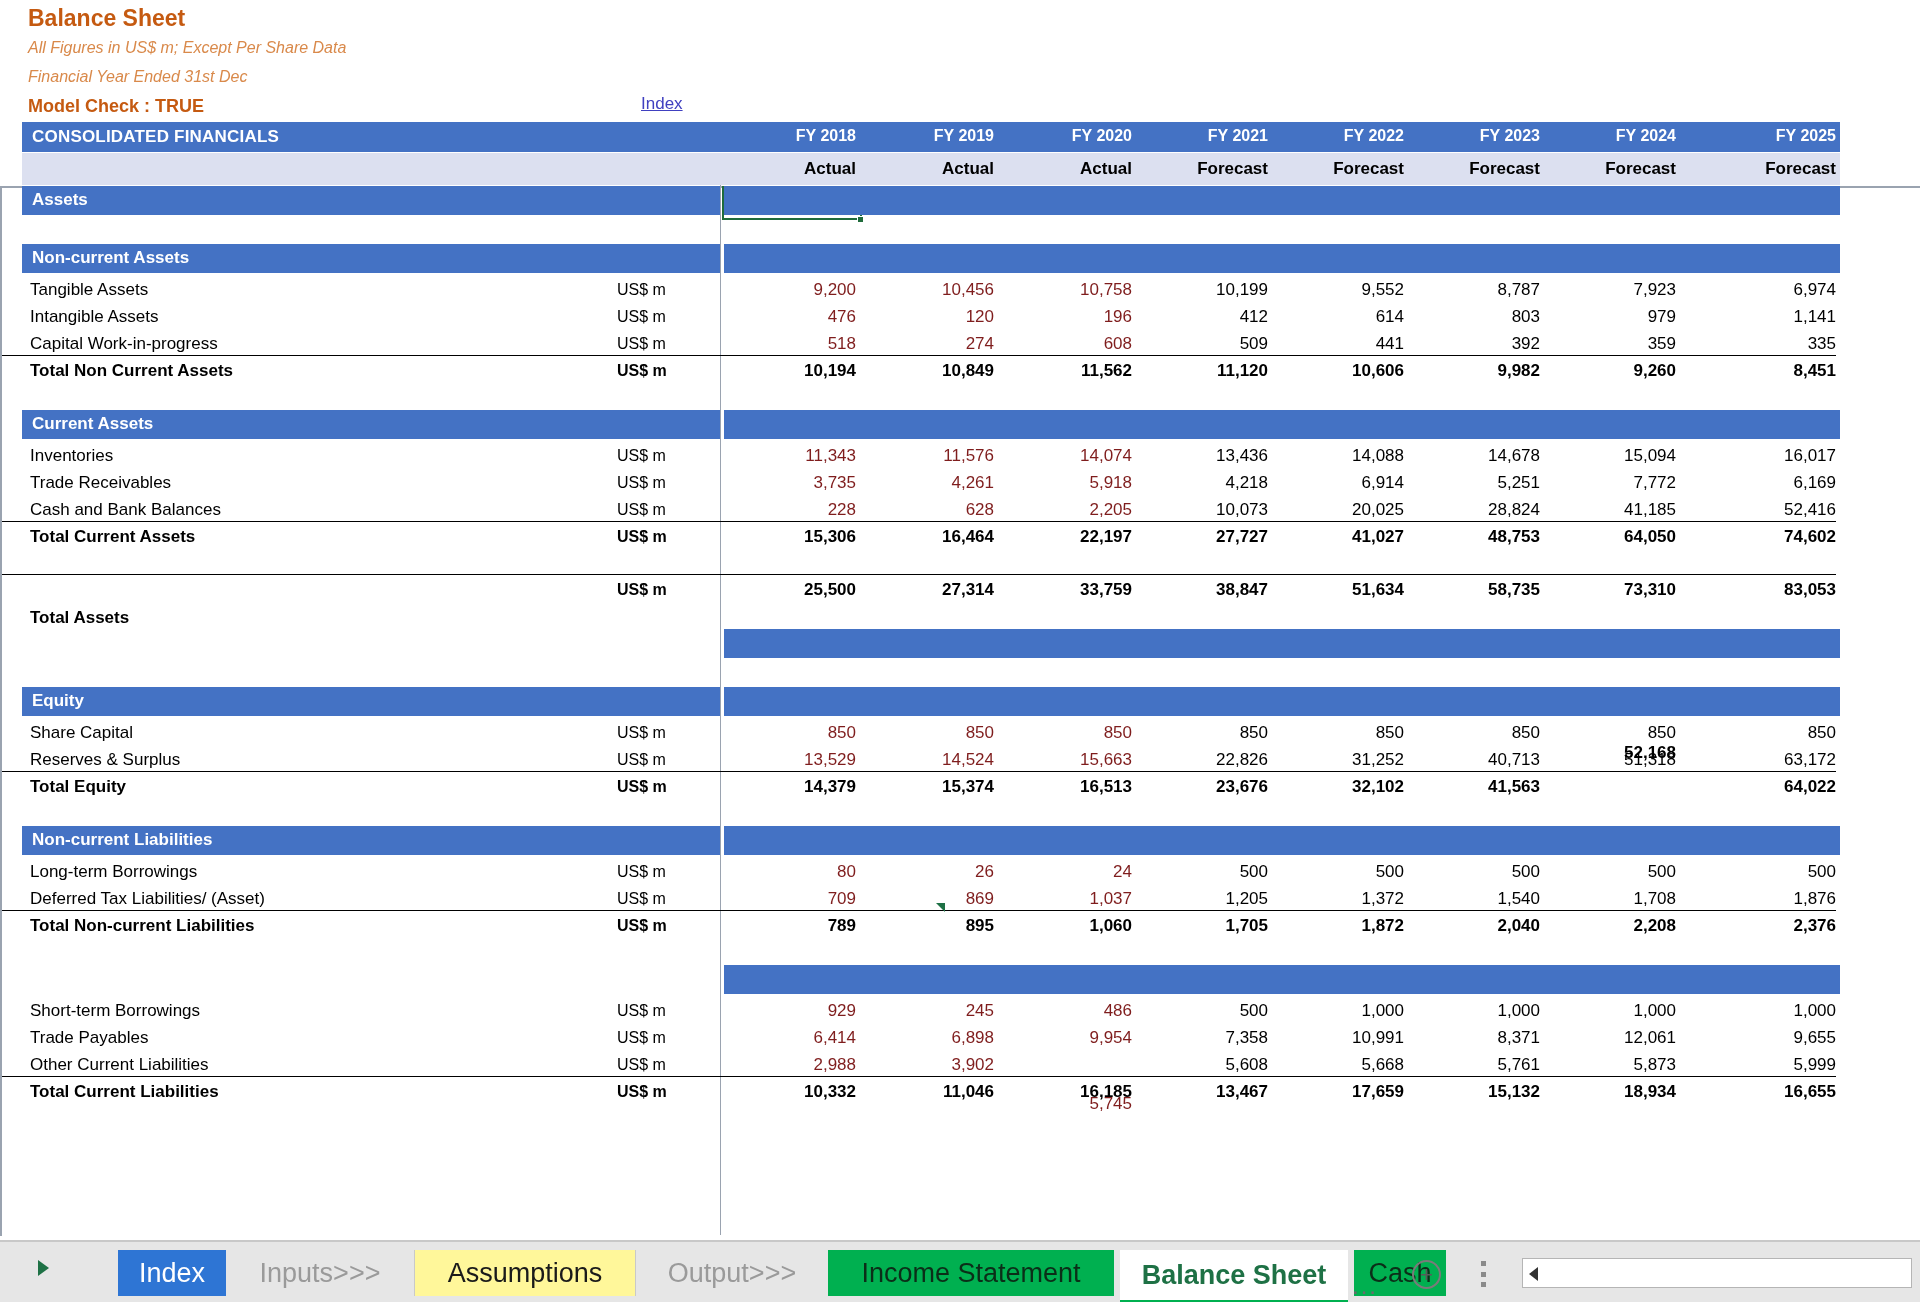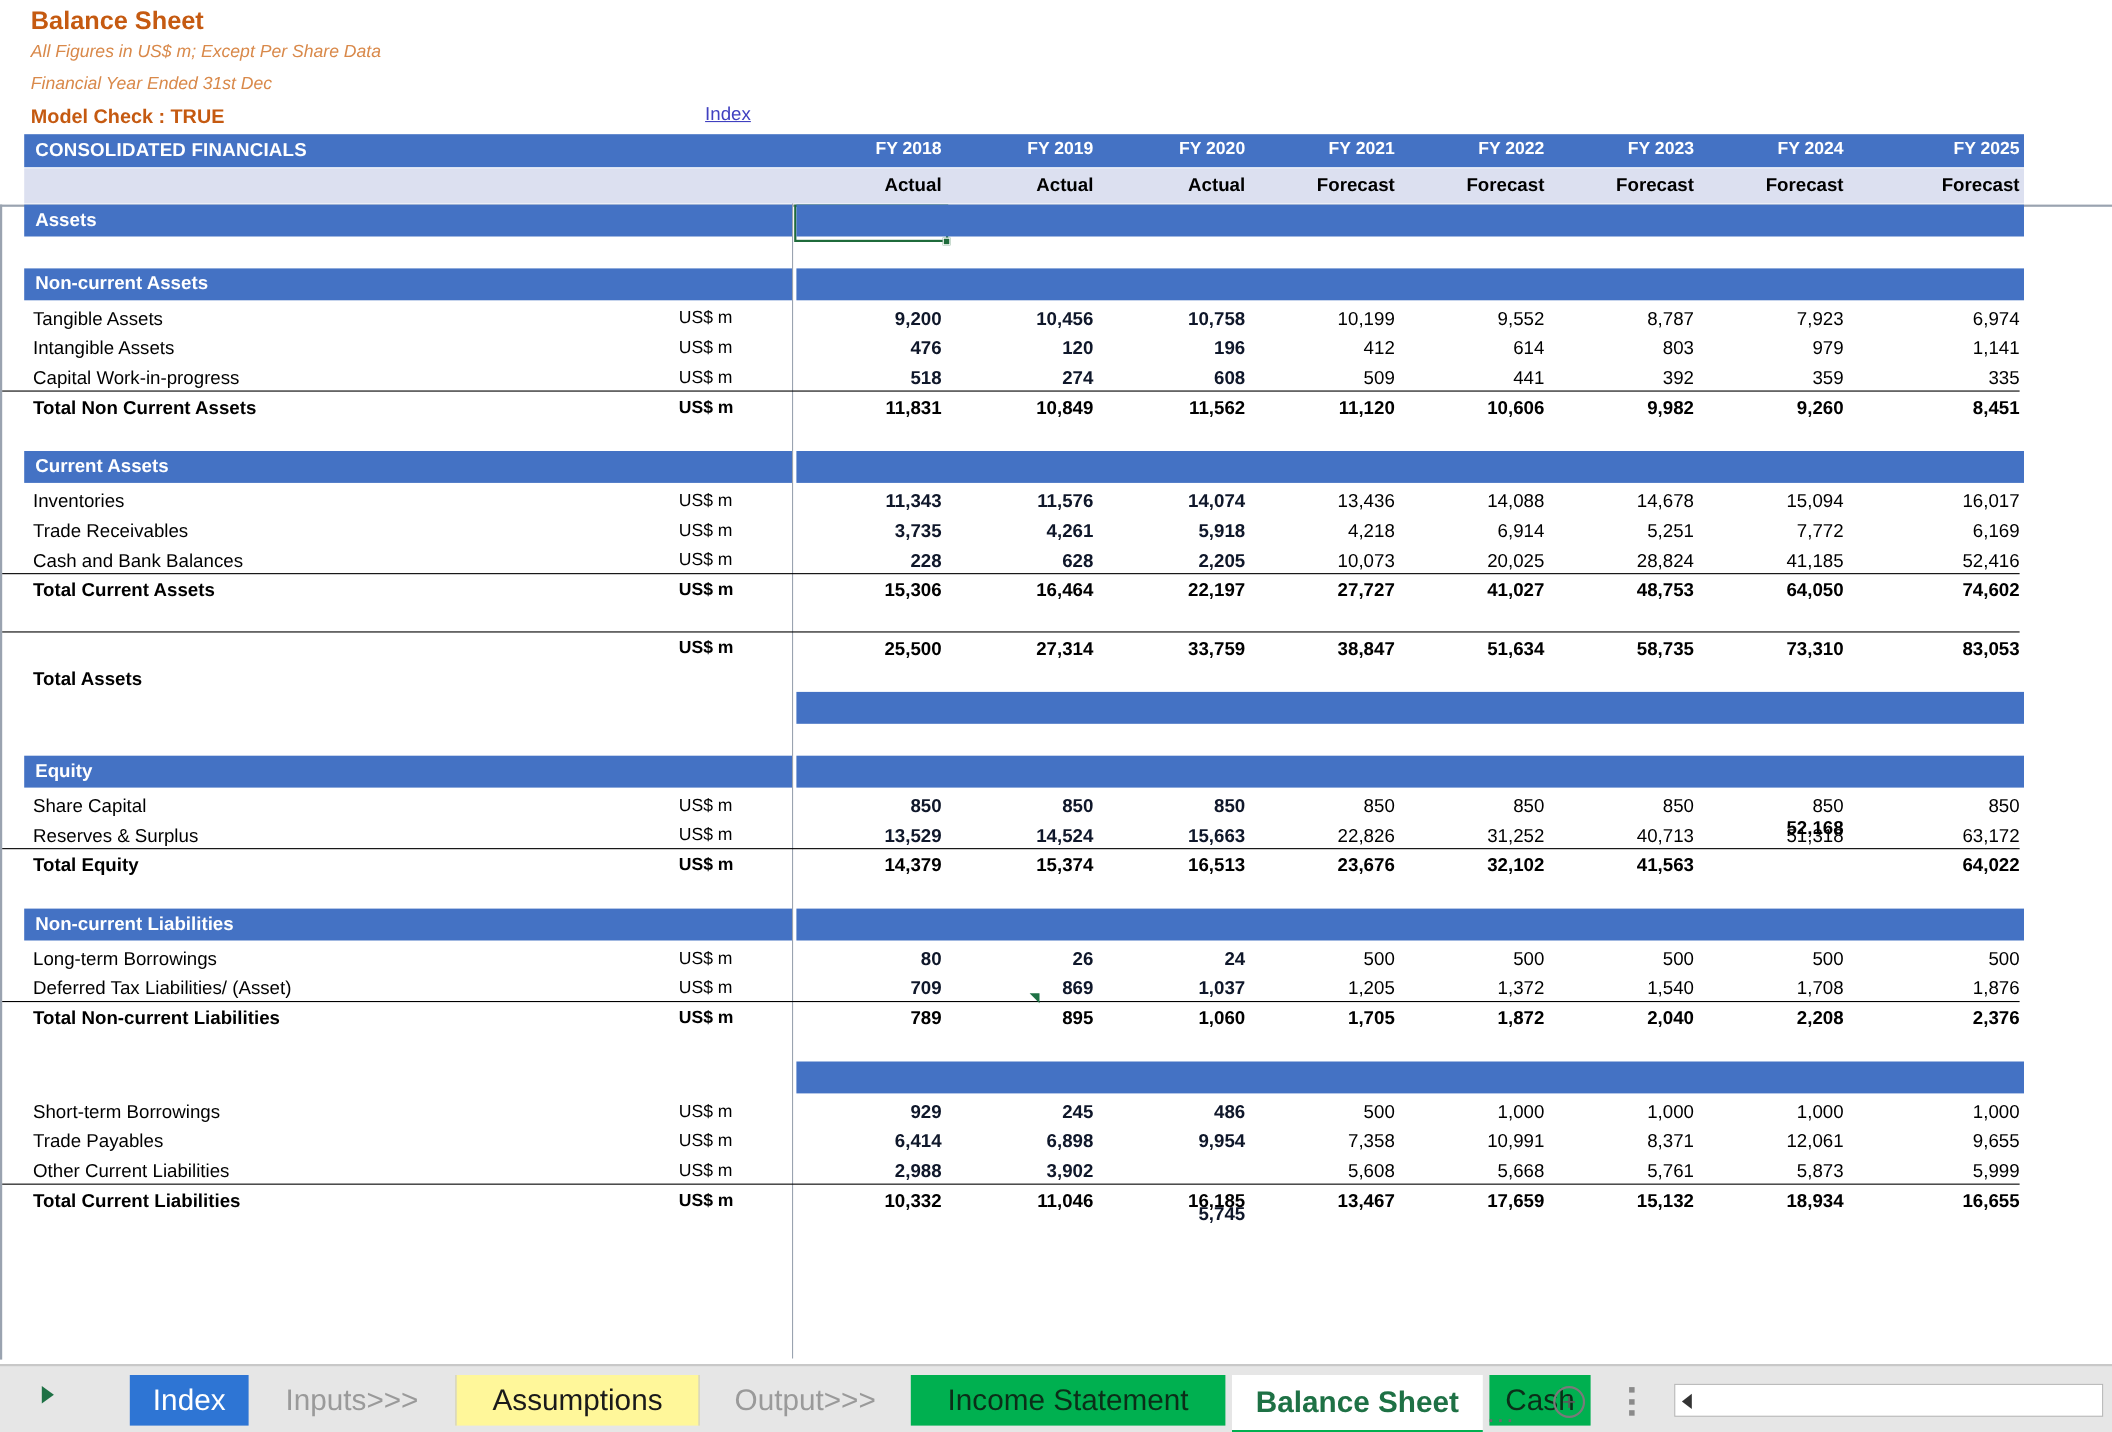--- a/index.html
+++ b/index.html
@@ -40,21 +40,21 @@
     white-space: nowrap;
   }
   .unit {
     position: absolute; left: 617px; width: 110px; text-align: left;
     font-size: 16px; color: #000; white-space: nowrap;
   }
   .val {
     position: absolute; text-align: right; font-size: 17px;
     white-space: nowrap;
   }
-  .hist { color: #0f172a; font-weight: bold; }
+  .hist { color: #7f1d1d; }
   .fcst { color: #000000; }
   .bold { font-weight: bold; }
 
   
   .banner {
     position: absolute; background: #4472C4; height: 29px;
   }
   .banner.left { left: 22px; width: 698px; }
   .banner.right { left: 724px; width: 1116px; }
   .banner .btxt {
@@ -254,21 +254,21 @@
       <div class="val hist" style="top: 334px; left: 866px; width: 128px;">274</div>
       <div class="val hist" style="top: 334px; left: 1004px; width: 128px;">608</div>
       <div class="val fcst" style="top: 334px; left: 1140px; width: 128px;">509</div>
       <div class="val fcst" style="top: 334px; left: 1276px; width: 128px;">441</div>
       <div class="val fcst" style="top: 334px; left: 1412px; width: 128px;">392</div>
       <div class="val fcst" style="top: 334px; left: 1548px; width: 128px;">359</div>
       <div class="val fcst" style="top: 334px; left: 1708px; width: 128px;">335</div>
       <div class="urule" style="left: 2px; width: 1834px; top: 355px;"></div>
       <div class="lbl bold" style="top: 361px;">Total Non Current Assets</div>
       <div class="unit bold" style="top: 362px;">US$ m</div>
-      <div class="val fcst bold" style="top: 361px; left: 728px; width: 128px;">11,831</div>
+      <div class="val fcst bold" style="top: 361px; left: 728px; width: 128px;">10,194</div>
       <div class="val fcst bold" style="top: 361px; left: 866px; width: 128px;">10,849</div>
       <div class="val fcst bold" style="top: 361px; left: 1004px; width: 128px;">11,562</div>
       <div class="val fcst bold" style="top: 361px; left: 1140px; width: 128px;">11,120</div>
       <div class="val fcst bold" style="top: 361px; left: 1276px; width: 128px;">10,606</div>
       <div class="val fcst bold" style="top: 361px; left: 1412px; width: 128px;">9,982</div>
       <div class="val fcst bold" style="top: 361px; left: 1548px; width: 128px;">9,260</div>
       <div class="val fcst bold" style="top: 361px; left: 1708px; width: 128px;">8,451</div>
       <div class="banner left" style="top: 410px;">
         <span class="btxt">Current Assets</span>
       </div>

